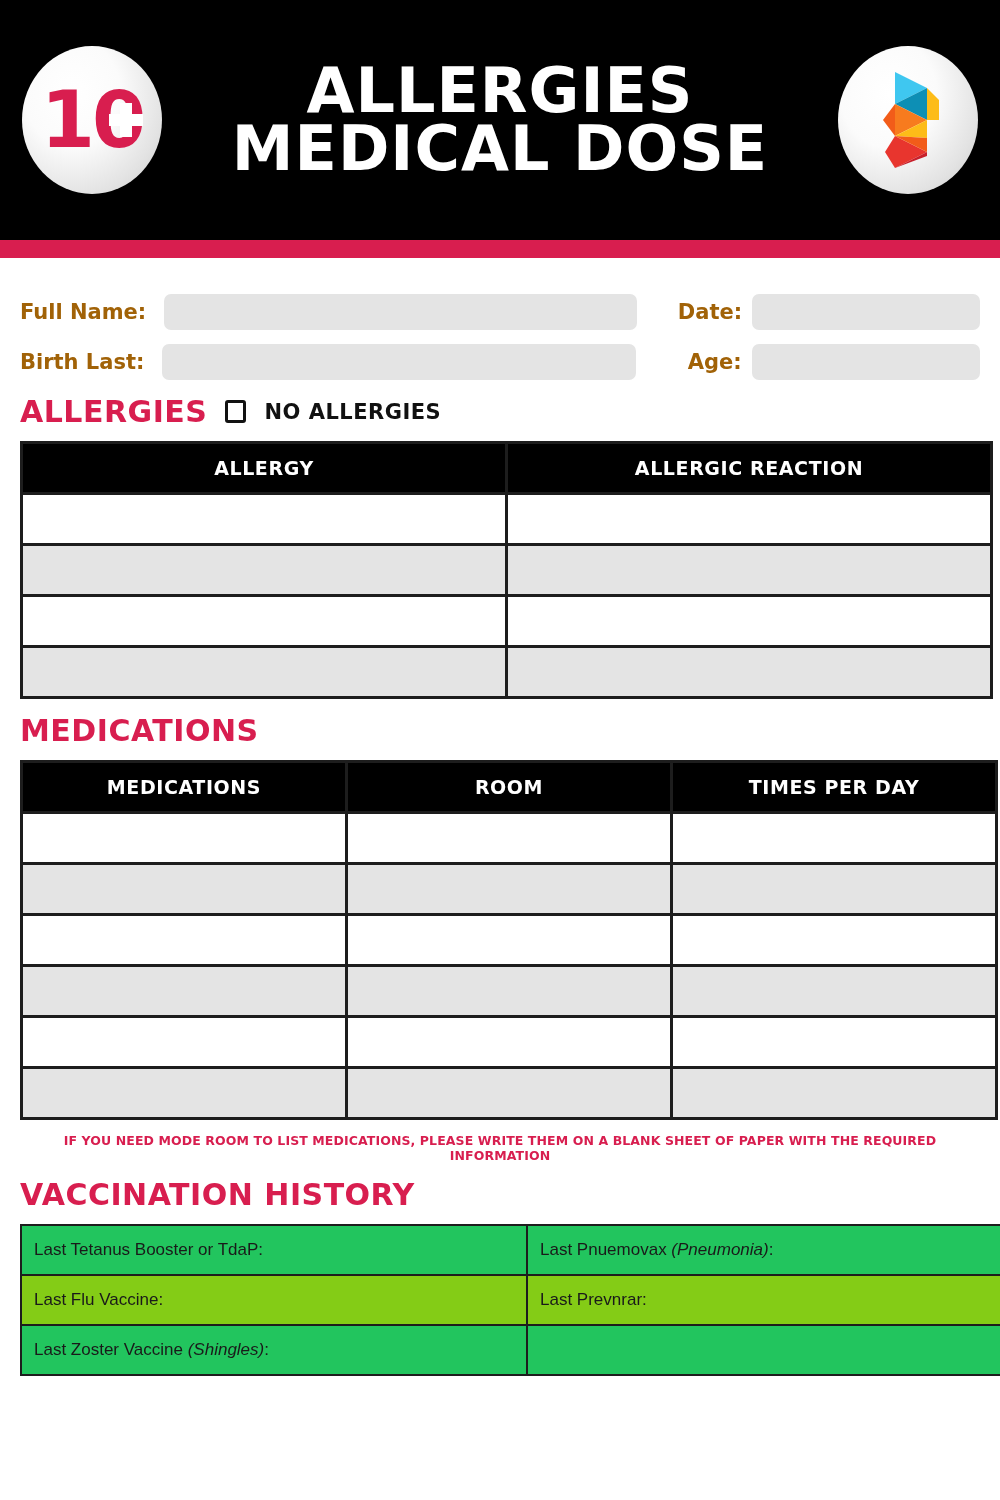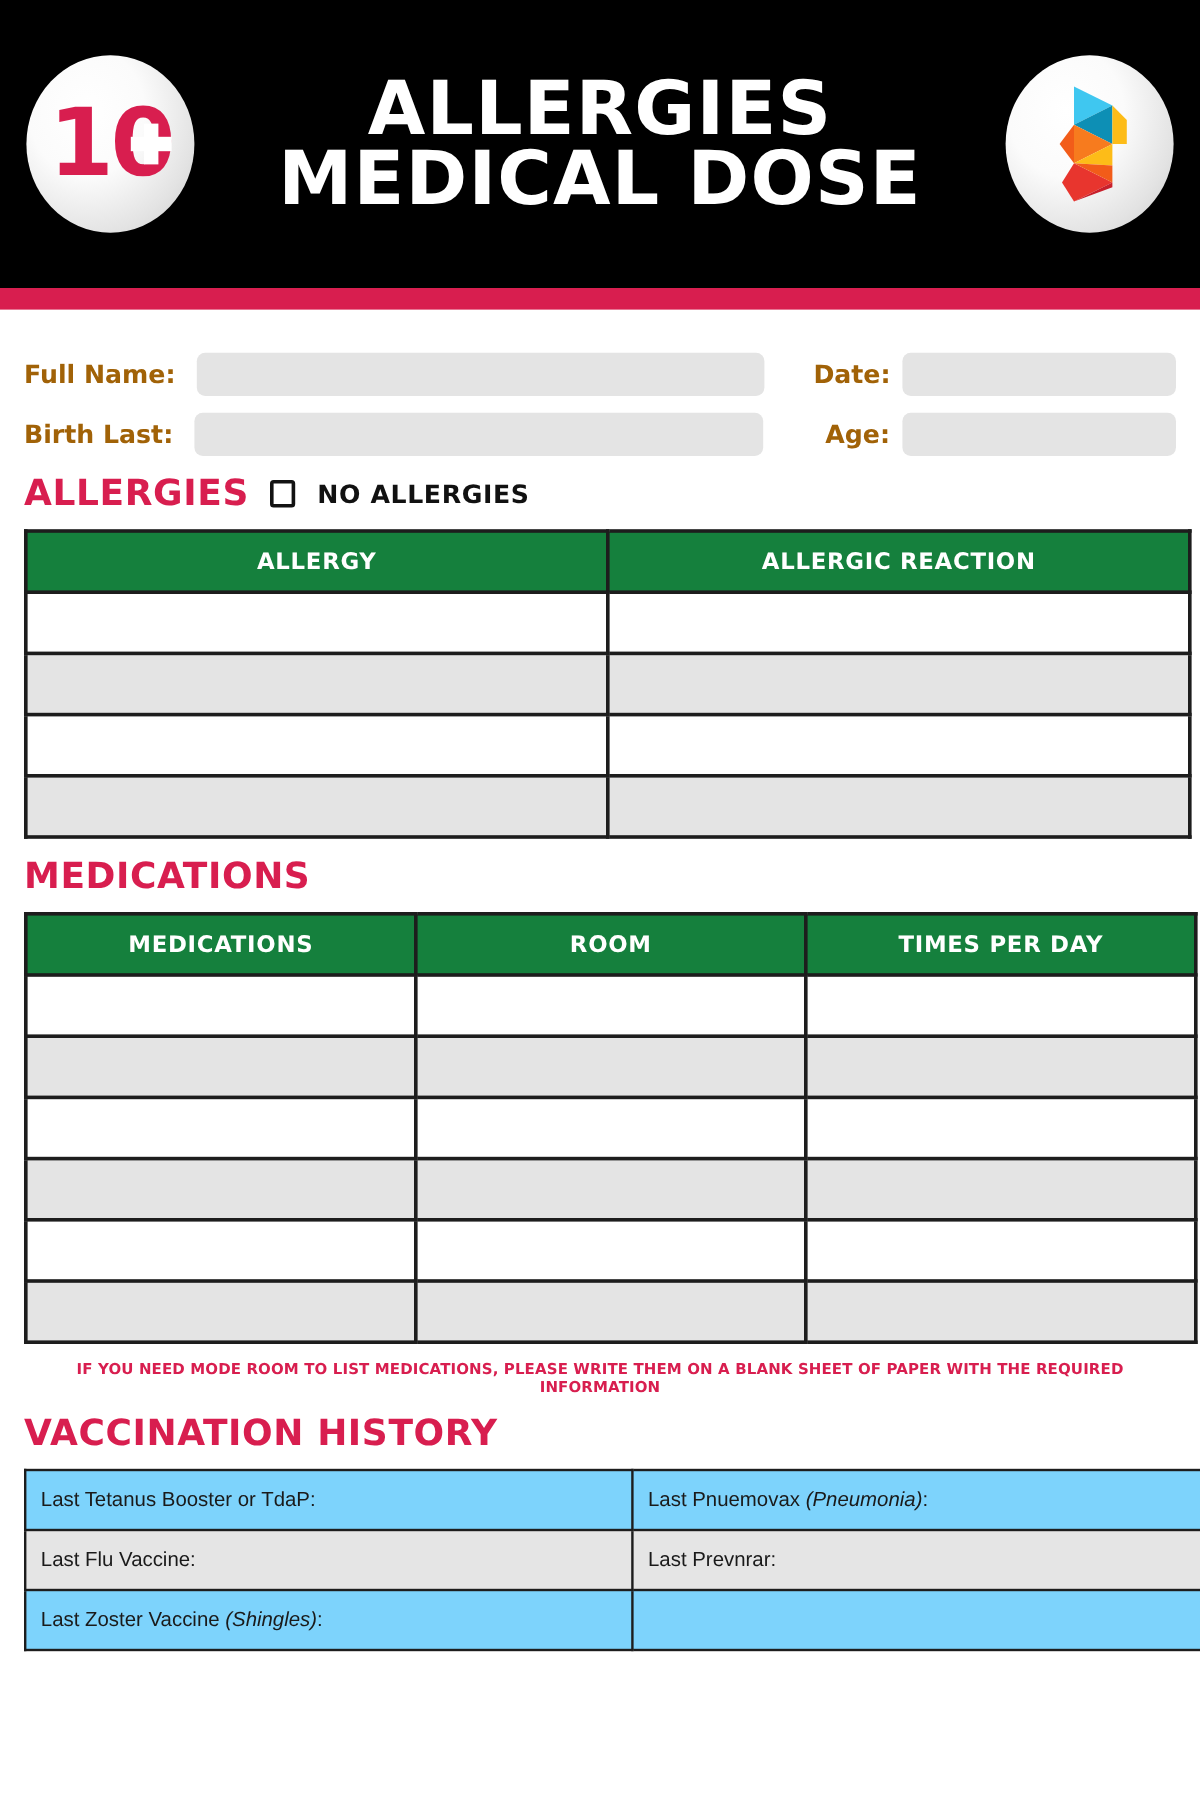--- a/index.html
+++ b/index.html
@@ -170,21 +170,21 @@
     letter-spacing: 0.5px;
   }
 
   
   table.form-table {
     border-collapse: collapse;
     width: 960px;
     table-layout: fixed;
   }
   table.form-table th {
-    background: #15803d;
+    background: #000000;
     color: #ffffff;
     font-family: "DejaVu Sans", sans-serif;
     font-weight: bold;
     font-size: 19px;
     letter-spacing: 0.6px;
     height: 46px;
     border: 3px solid #1d1d1d;
     text-align: center;
   }
   table.form-table td {
@@ -209,29 +209,29 @@
 
   
   table.vax-table {
     border-collapse: collapse;
     width: 960px;
     table-layout: fixed;
   }
   table.vax-table td {
     border: 2px solid #1d1d1d;
     height: 48px;
-    background: #7dd3fc;
+    background: #22c55e;
     padding: 0 12px;
     font-family: "Liberation Sans", sans-serif;
     font-size: 17px;
     color: #1a1a1a;
     vertical-align: middle;
   }
   table.vax-table tr.shaded td {
-    background: #e5e5e5;
+    background: #84cc16;
   }
   .vax-em {
     font-style: italic;
     text-align: right;
   }
 </style>
 </head>
 <body>
 
 <div class="banner">

